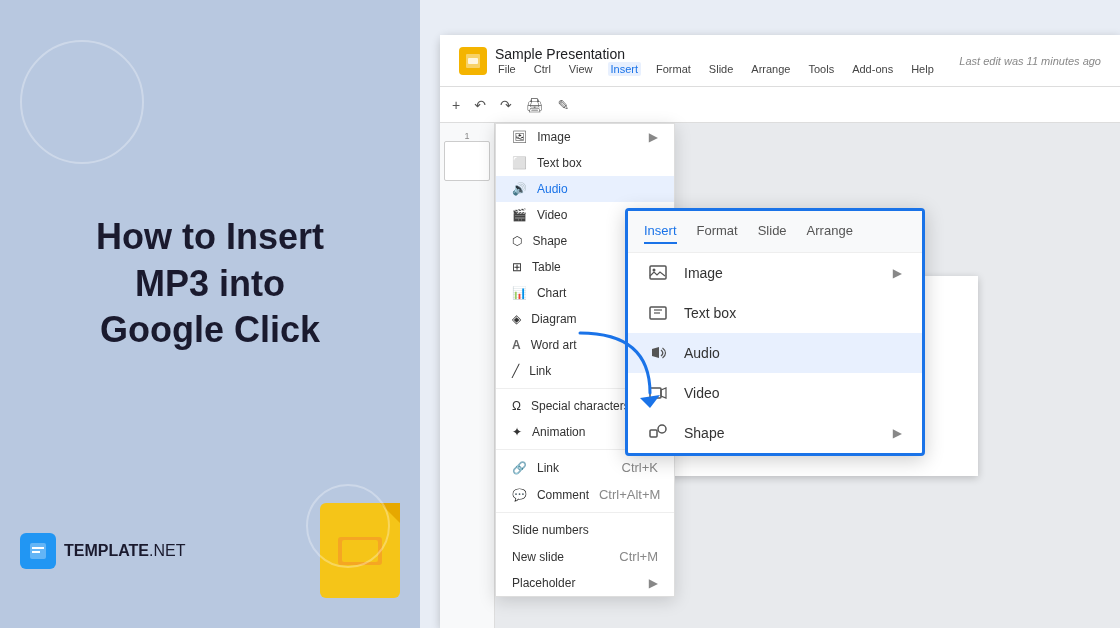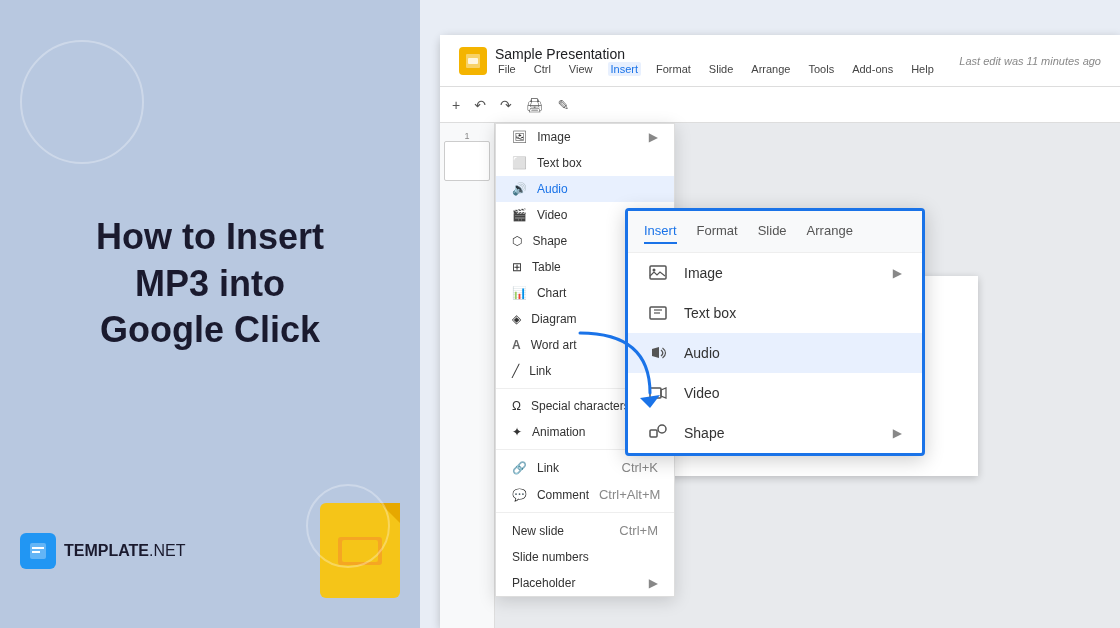--- a/index.html
+++ b/index.html
@@ -566,25 +566,25 @@
           <span>Link</span>
           <span class="menu-shortcut">Ctrl+K</span>
         </div>
         <div class="insert-menu-item">
           <span>💬</span>
           <span>Comment</span>
           <span class="menu-shortcut">Ctrl+Alt+M</span>
         </div>
         <div class="menu-separator"></div>
         <div class="insert-menu-item">
+          <span>Slide numbers</span>
+        </div>
+        <div class="insert-menu-item">
           <span>New slide</span>
           <span class="menu-shortcut">Ctrl+M</span>
-        </div>
-        <div class="insert-menu-item">
-          <span>Slide numbers</span>
         </div>
         <div class="insert-menu-item">
           <span>Placeholder</span>
           <span class="menu-arrow">▶</span>
         </div>
       </div>
 
       <div class="blue-dropdown">
         <div class="blue-dropdown-header">
           <span class="blue-dropdown-tab active">Insert</span>

